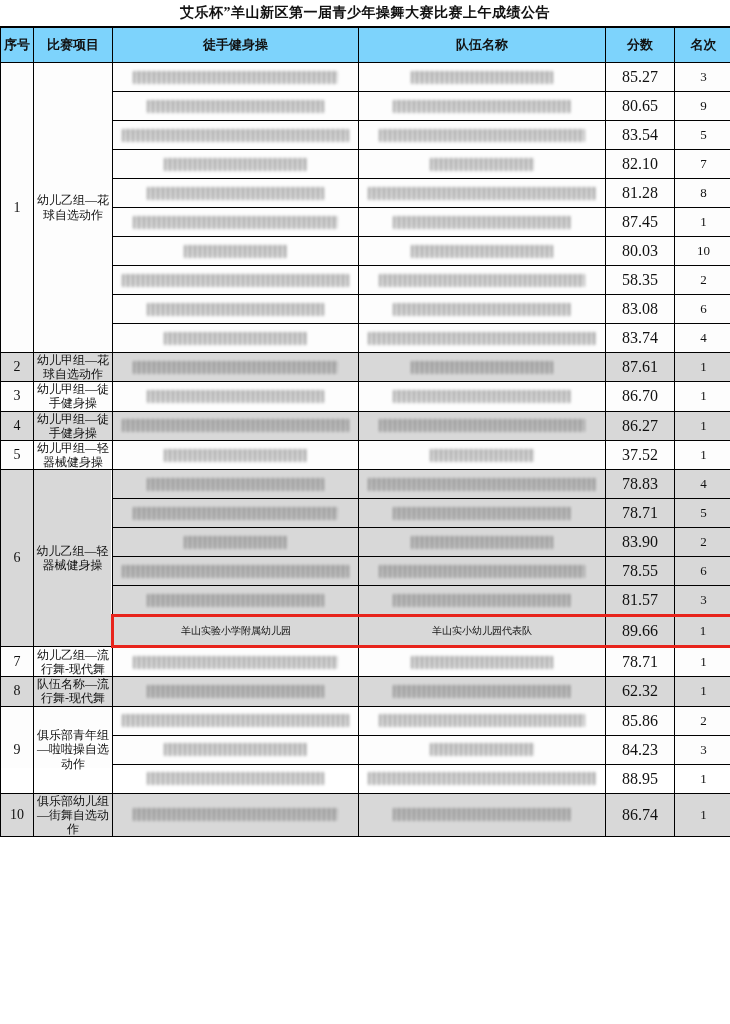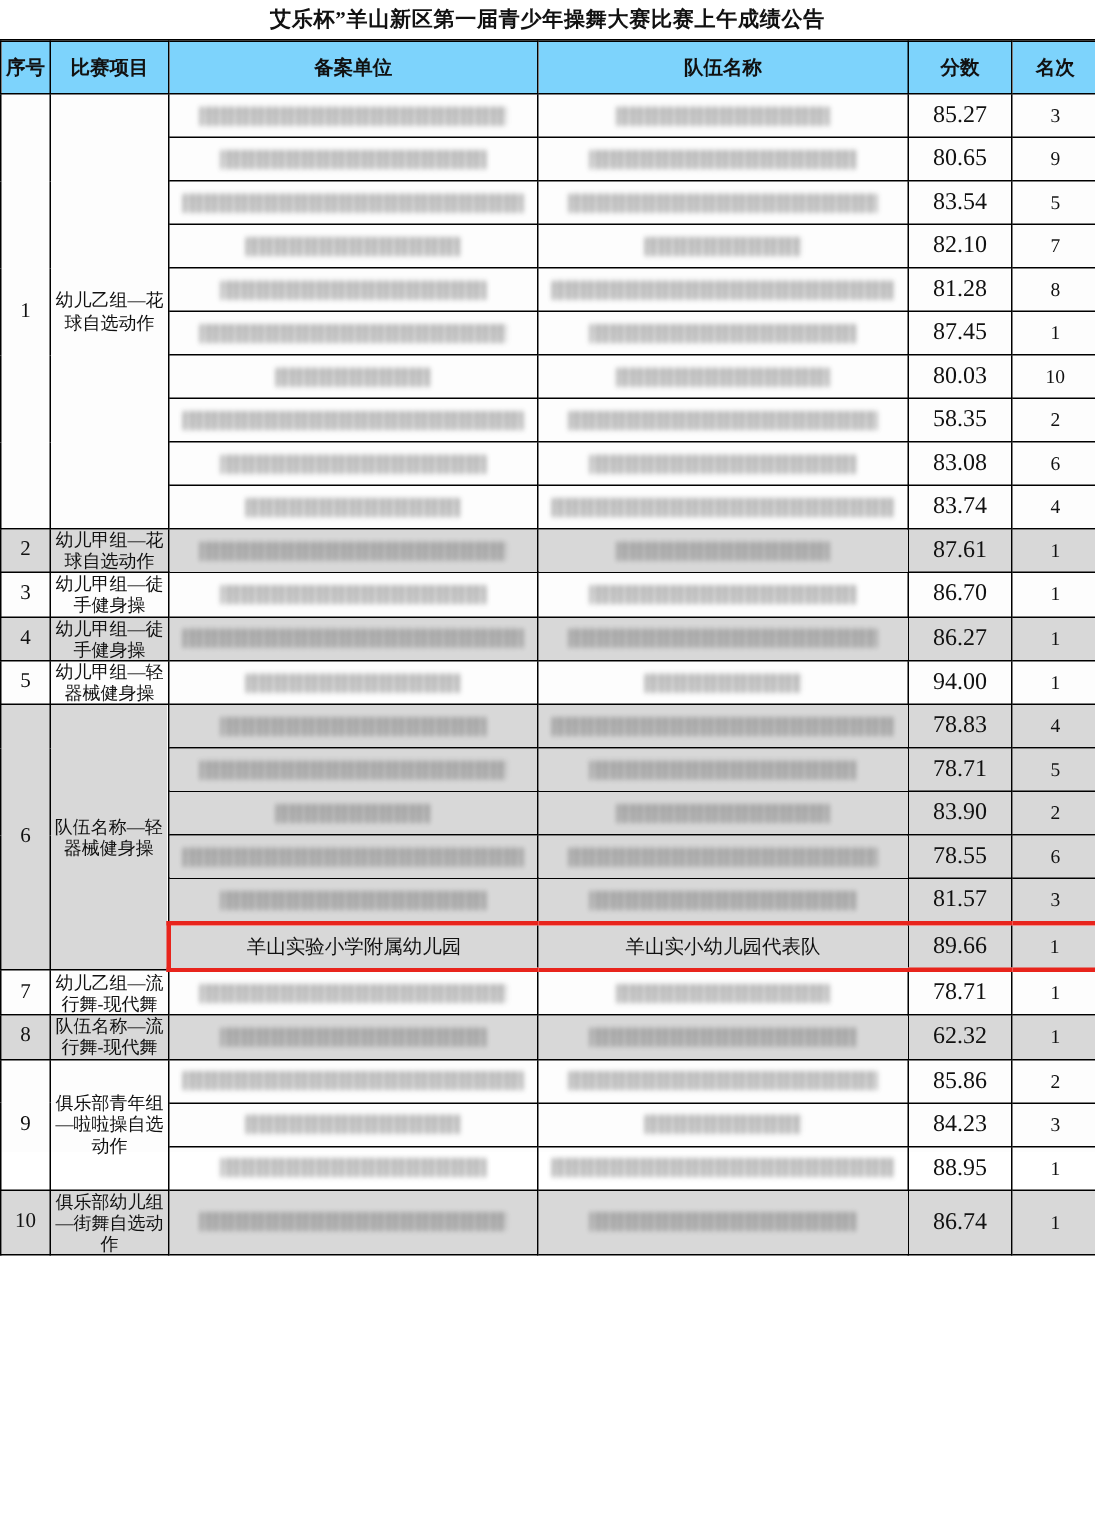--- a/index.html
+++ b/index.html
@@ -108,39 +108,39 @@
   .redact.w-xl { width: 93%; }
 
   .hl-row td {
     border-top: 3px solid #e8241c !important;
     border-bottom: 3px solid #e8241c !important;
   }
   .hl-row td.hl-first { border-left: 3px solid #e8241c !important; }
   .hl-row td.hl-last  { border-right: 3px solid #e8241c !important; }
   .hl-row td.unit, .hl-row td.team {
     background: #fff;
-    font-size: 13px;
+    font-size: 10px;
     margin-top: 12px;
   }
 </style>
 </head>
 <body>
 
 <div class="page">
 
   <div class="doc-title">艾乐杯”羊山新区第一届青少年操舞大赛比赛上午成绩公告</div>
 
   <table class="grid">
     <thead>
       <tr>
         <th class="c-seq">
           <div class="seq-head">序号</div>
         </th>
         <th class="c-event">比赛项目</th>
-        <th class="c-unit">备案单位</th>
+        <th class="c-unit">徒手健身操</th>
         <th class="c-team">队伍名称</th>
         <th class="c-score">分数</th>
         <th class="c-rank">名次</th>
       </tr>
     </thead>
     <tbody id="tbody">
         <tr>
           <td class="seq" rowspan="10">1</td>
           <td class="event" rowspan="10">幼儿乙组—花球自选动作</td>
           <td class="unit">
@@ -280,26 +280,26 @@
         </tr>
         <tr>
           <td class="seq" rowspan="1">5</td>
           <td class="event" rowspan="1">幼儿甲组—轻器械健身操</td>
           <td class="unit">
             <span class="redact w-s"></span>
           </td>
           <td class="team">
             <span class="redact w-xs"></span>
           </td>
-          <td class="score">94.00</td>
+          <td class="score">37.52</td>
           <td class="rank">1</td>
         </tr>
         <tr class="shaded">
           <td class="seq shade-cell" rowspan="6">6</td>
-          <td class="event shade-cell" rowspan="6">队伍名称—轻器械健身操</td>
+          <td class="event shade-cell" rowspan="6">幼儿乙组—轻器械健身操</td>
           <td class="unit">
             <span class="redact w-m"></span>
           </td>
           <td class="team">
             <span class="redact w-xl"></span>
           </td>
           <td class="score shade-cell">78.83</td>
           <td class="rank shade-cell">4</td>
         </tr>
         <tr class="shaded">

